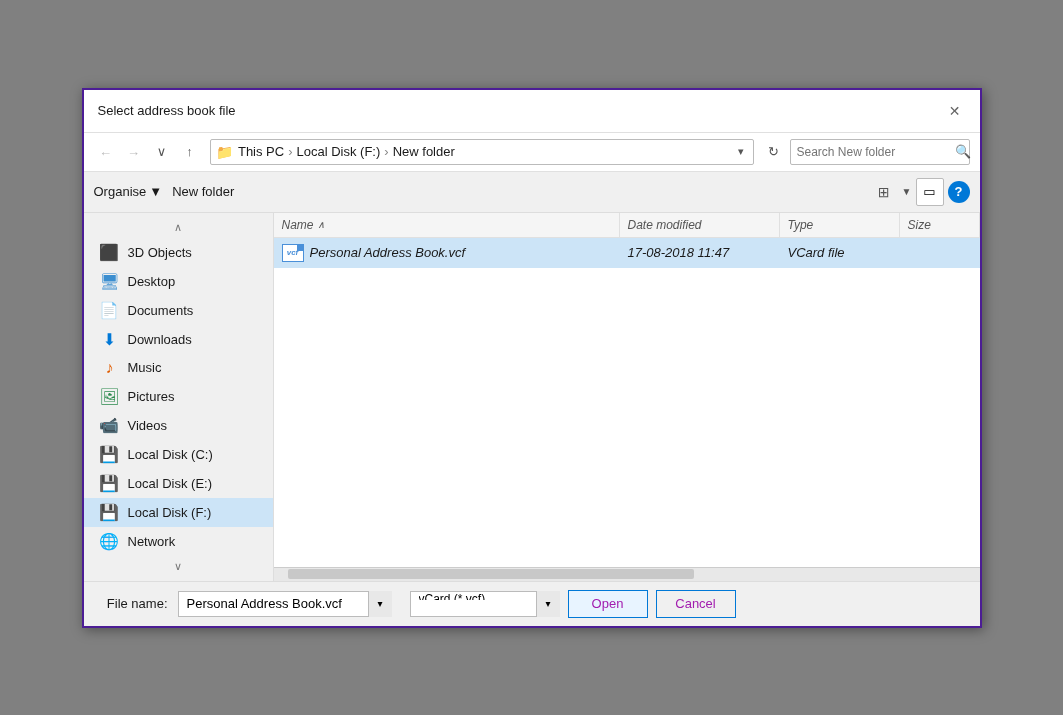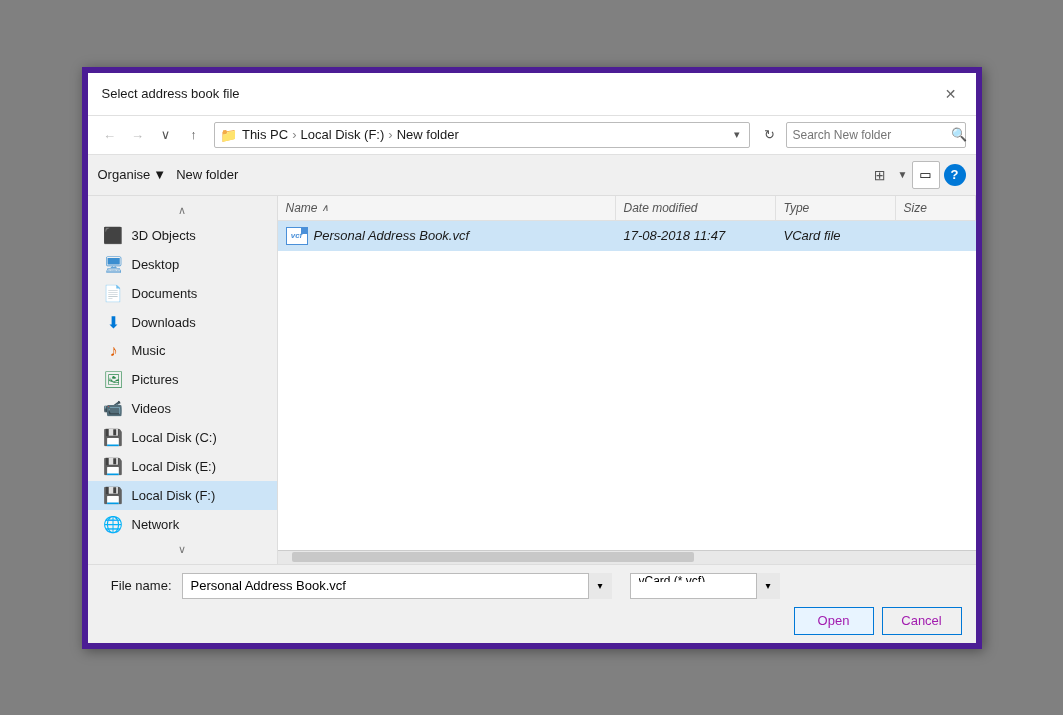--- a/index.html
+++ b/index.html
@@ -9,21 +9,21 @@
       align-items: center;
       justify-content: center;
       width: 1063px;
       height: 715px;
       font-family: 'Segoe UI', sans-serif;
       font-size: 13px;
     }
     .dialog {
       width: 900px;
       background: #f0f0f0;
-      border: 6px solid #4c1d95;
+      border: 2px solid #4c1d95;
       box-shadow: 2px 2px 12px rgba(0,0,0,0.4);
       display: flex;
       flex-direction: column;
     }
     .title-bar {
       background: #ffffff;
       padding: 10px 14px;
       display: flex;
       align-items: center;
       justify-content: space-between;
@@ -335,21 +335,20 @@
       width: 60%;
       height: 100%;
       background: #c8c8c8;
       border-radius: 2px;
     }
     .bottom-bar {
       background: #f0f0f0;
       border-top: 1px solid #ddd;
       padding: 8px 14px;
       display: flex;
-      flex-direction: column;
       gap: 8px;
     }
     .filename-row {
       display: flex;
       align-items: center;
       gap: 10px;
     }
     .filename-label {
       font-size: 13px;
       color: #1a1a1a;

